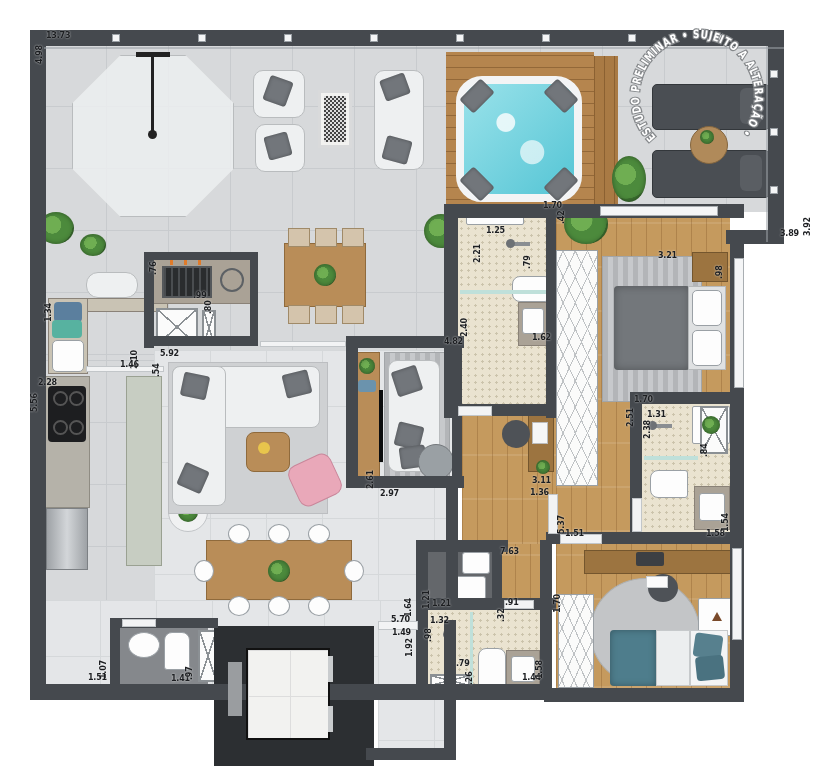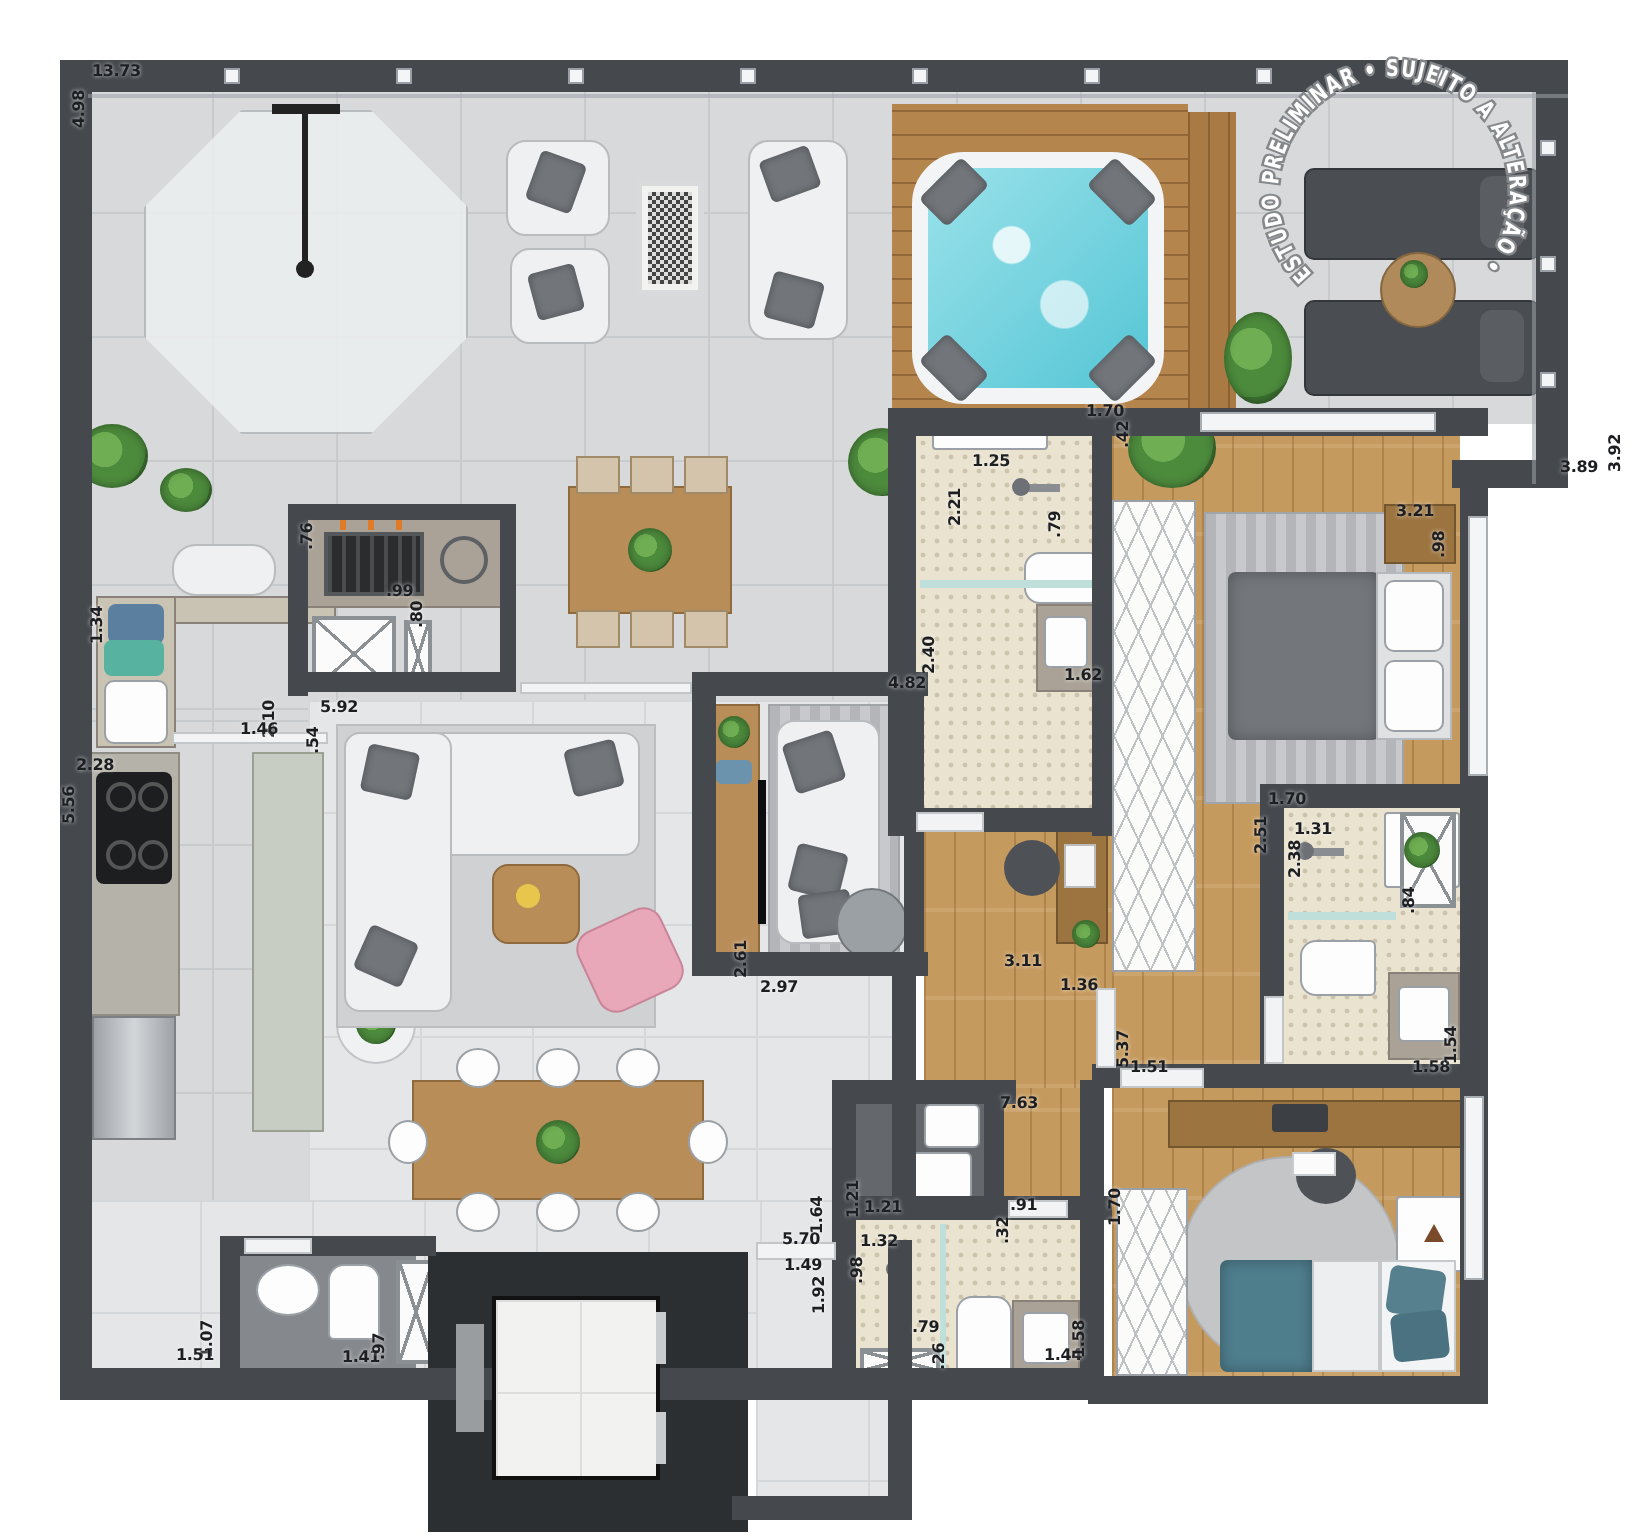--- a/index.html
+++ b/index.html
@@ -318,26 +318,26 @@
       <div class="label" style="left: 543px; top: 202px;">1.70</div>
       <div class="label v" style="left: 558px; top: 224px;">.42</div>
       <div class="label" style="left: 486px; top: 227px;">1.25</div>
       <div class="label v" style="left: 474px; top: 263px;">2.21</div>
       <div class="label v" style="left: 524px; top: 269px;">.79</div>
       <div class="label v" style="left: 461px; top: 337px;">2.40</div>
       <div class="label" style="left: 532px; top: 334px;">1.62</div>
       <div class="label" style="left: 444px; top: 338px;">4.82</div>
       <div class="label v" style="left: 367px; top: 489px;">2.61</div>
       <div class="label" style="left: 380px; top: 490px;">2.97</div>
-      <div class="label" style="left: 502px; top: 477px;">3.11</div>
+      <div class="label" style="left: 532px; top: 477px;">3.11</div>
       <div class="label" style="left: 530px; top: 489px;">1.36</div>
       <div class="label v" style="left: 558px; top: 534px;">5.37</div>
       <div class="label" style="left: 565px; top: 530px;">1.51</div>
       <div class="label" style="left: 500px; top: 548px;">7.63</div>
-      <div class="label" style="left: 698px; top: 252px;">3.21</div>
+      <div class="label" style="left: 658px; top: 252px;">3.21</div>
       <div class="label v" style="left: 716px; top: 279px;">.98</div>
       <div class="label" style="left: 634px; top: 396px;">1.70</div>
       <div class="label v" style="left: 627px; top: 427px;">2.51</div>
       <div class="label" style="left: 647px; top: 411px;">1.31</div>
       <div class="label v" style="left: 644px; top: 439px;">2.38</div>
       <div class="label v" style="left: 701px; top: 457px;">.84</div>
       <div class="label" style="left: 706px; top: 530px;">1.58</div>
       <div class="label v" style="left: 722px; top: 532px;">1.54</div>
       <div class="label v" style="left: 554px; top: 613px;">1.70</div>
       <div class="label v" style="left: 423px; top: 609px;">1.21</div>

